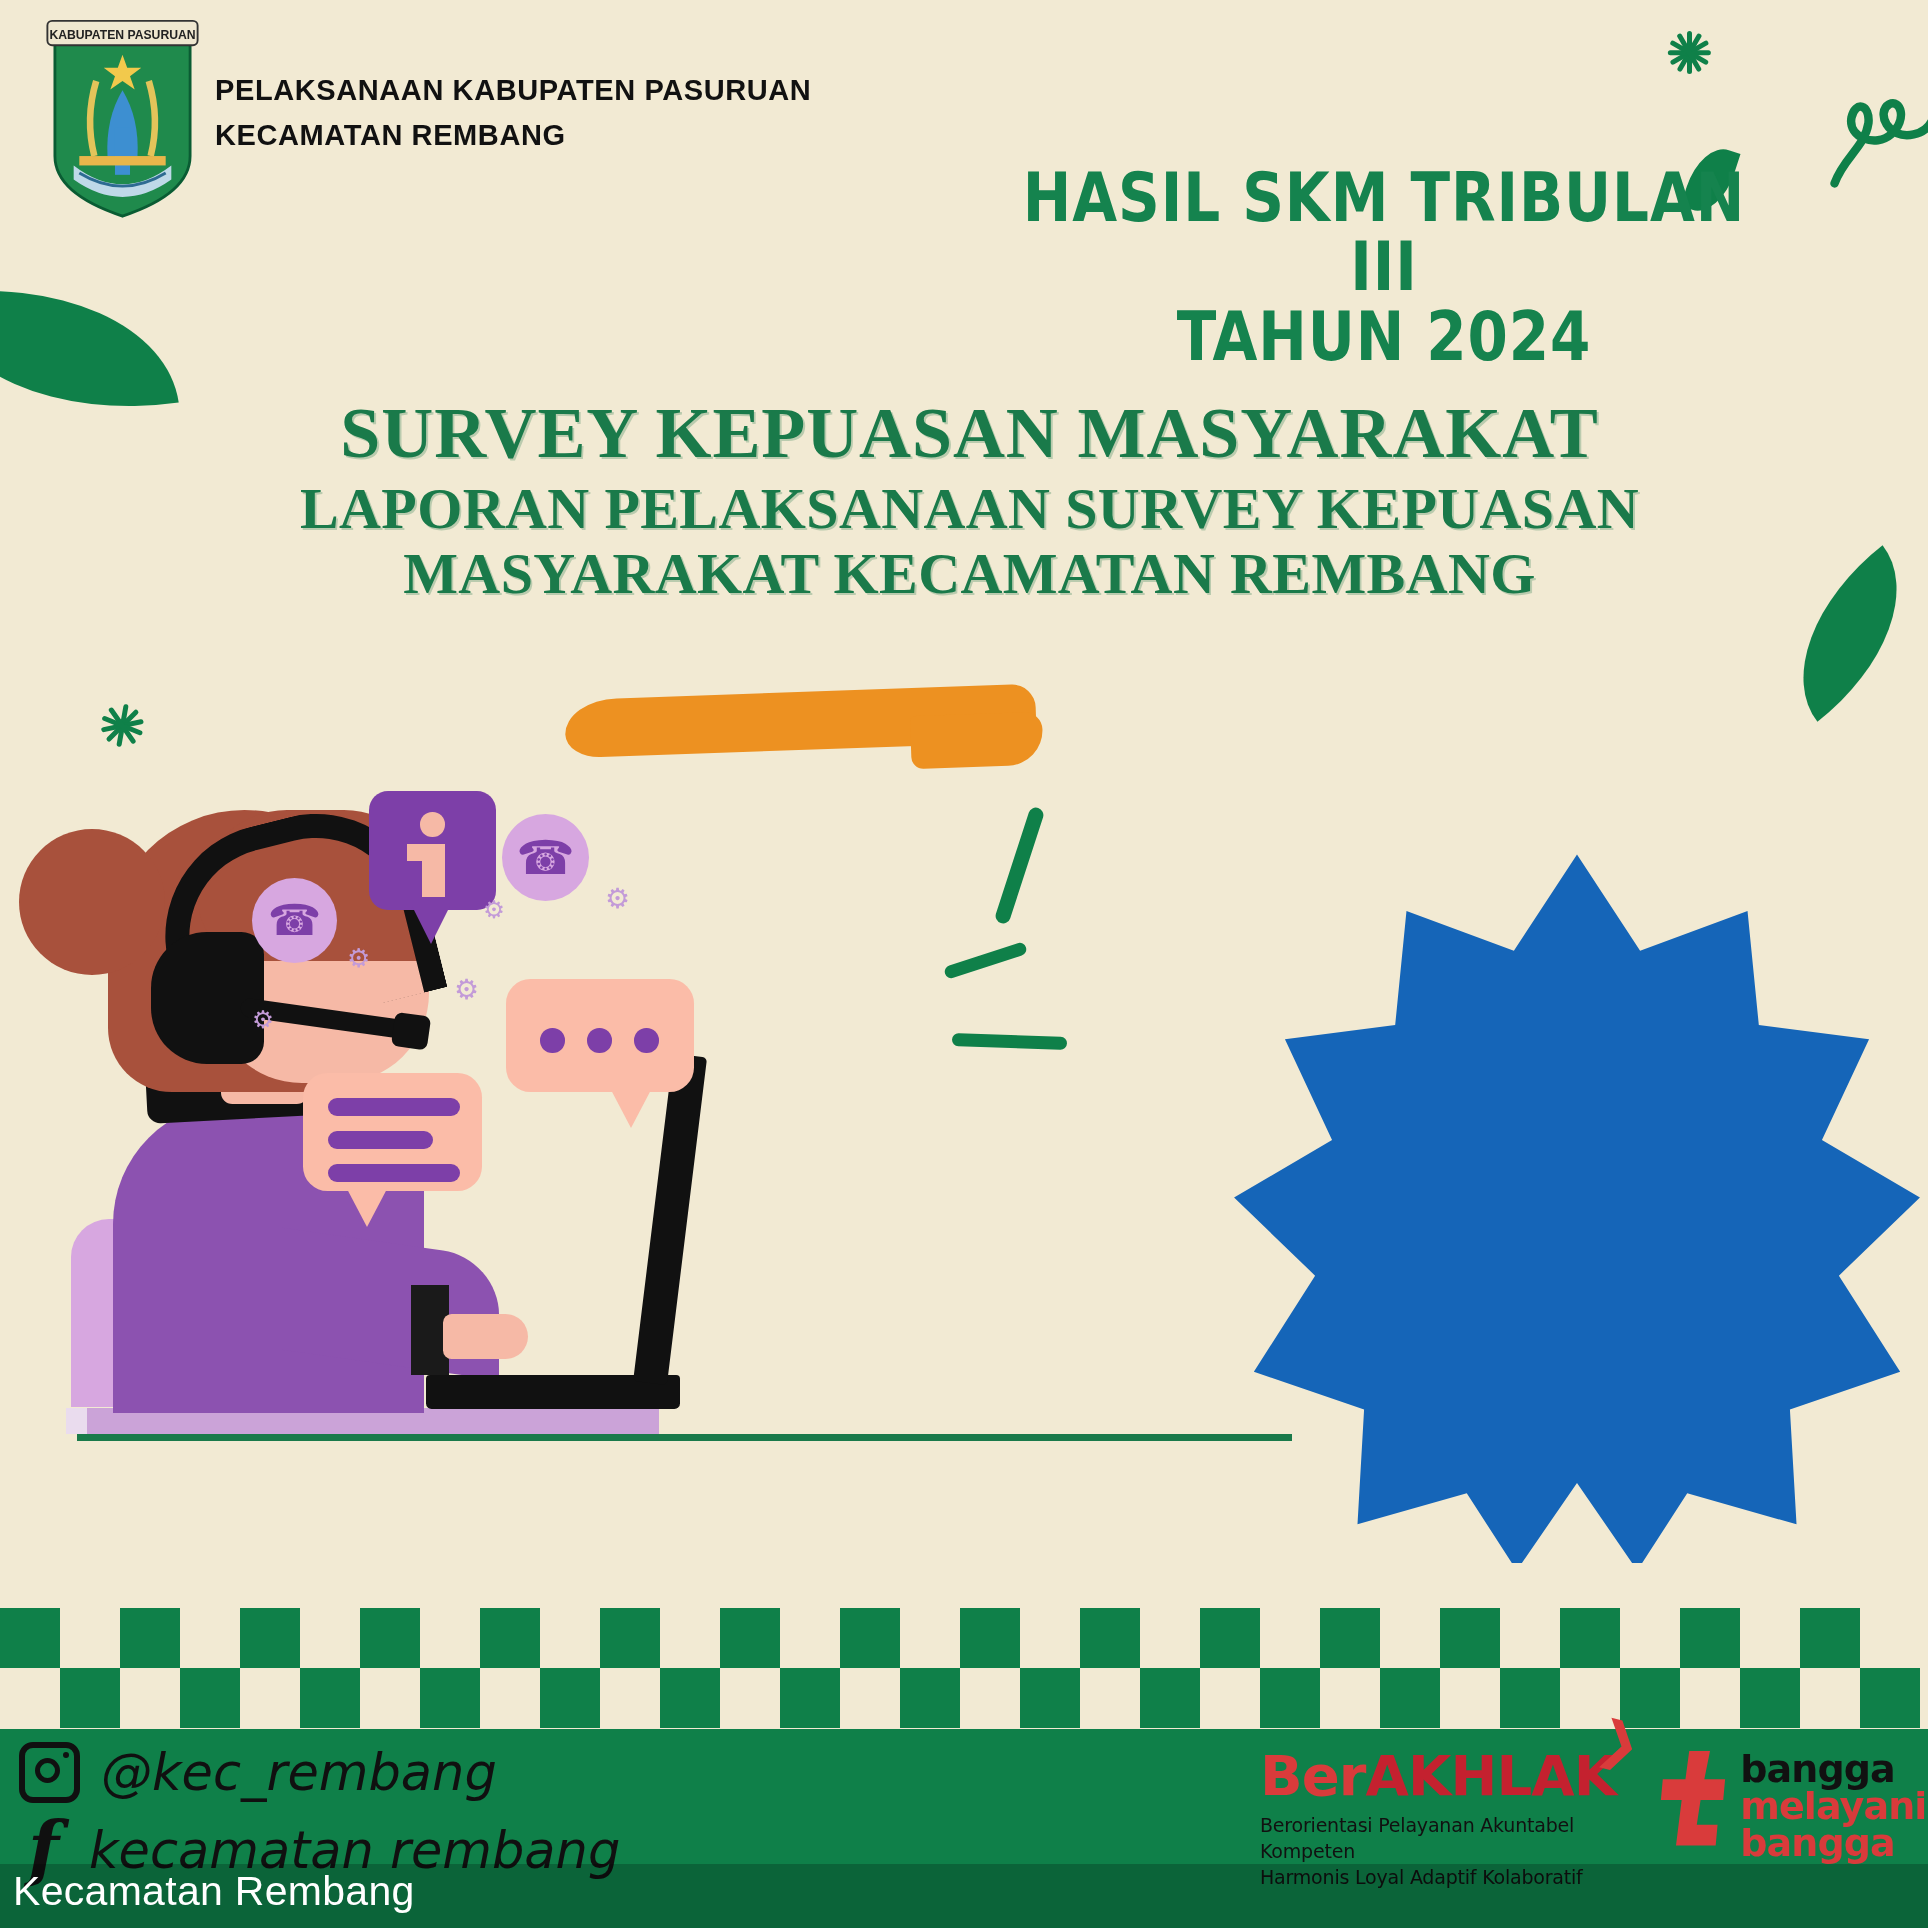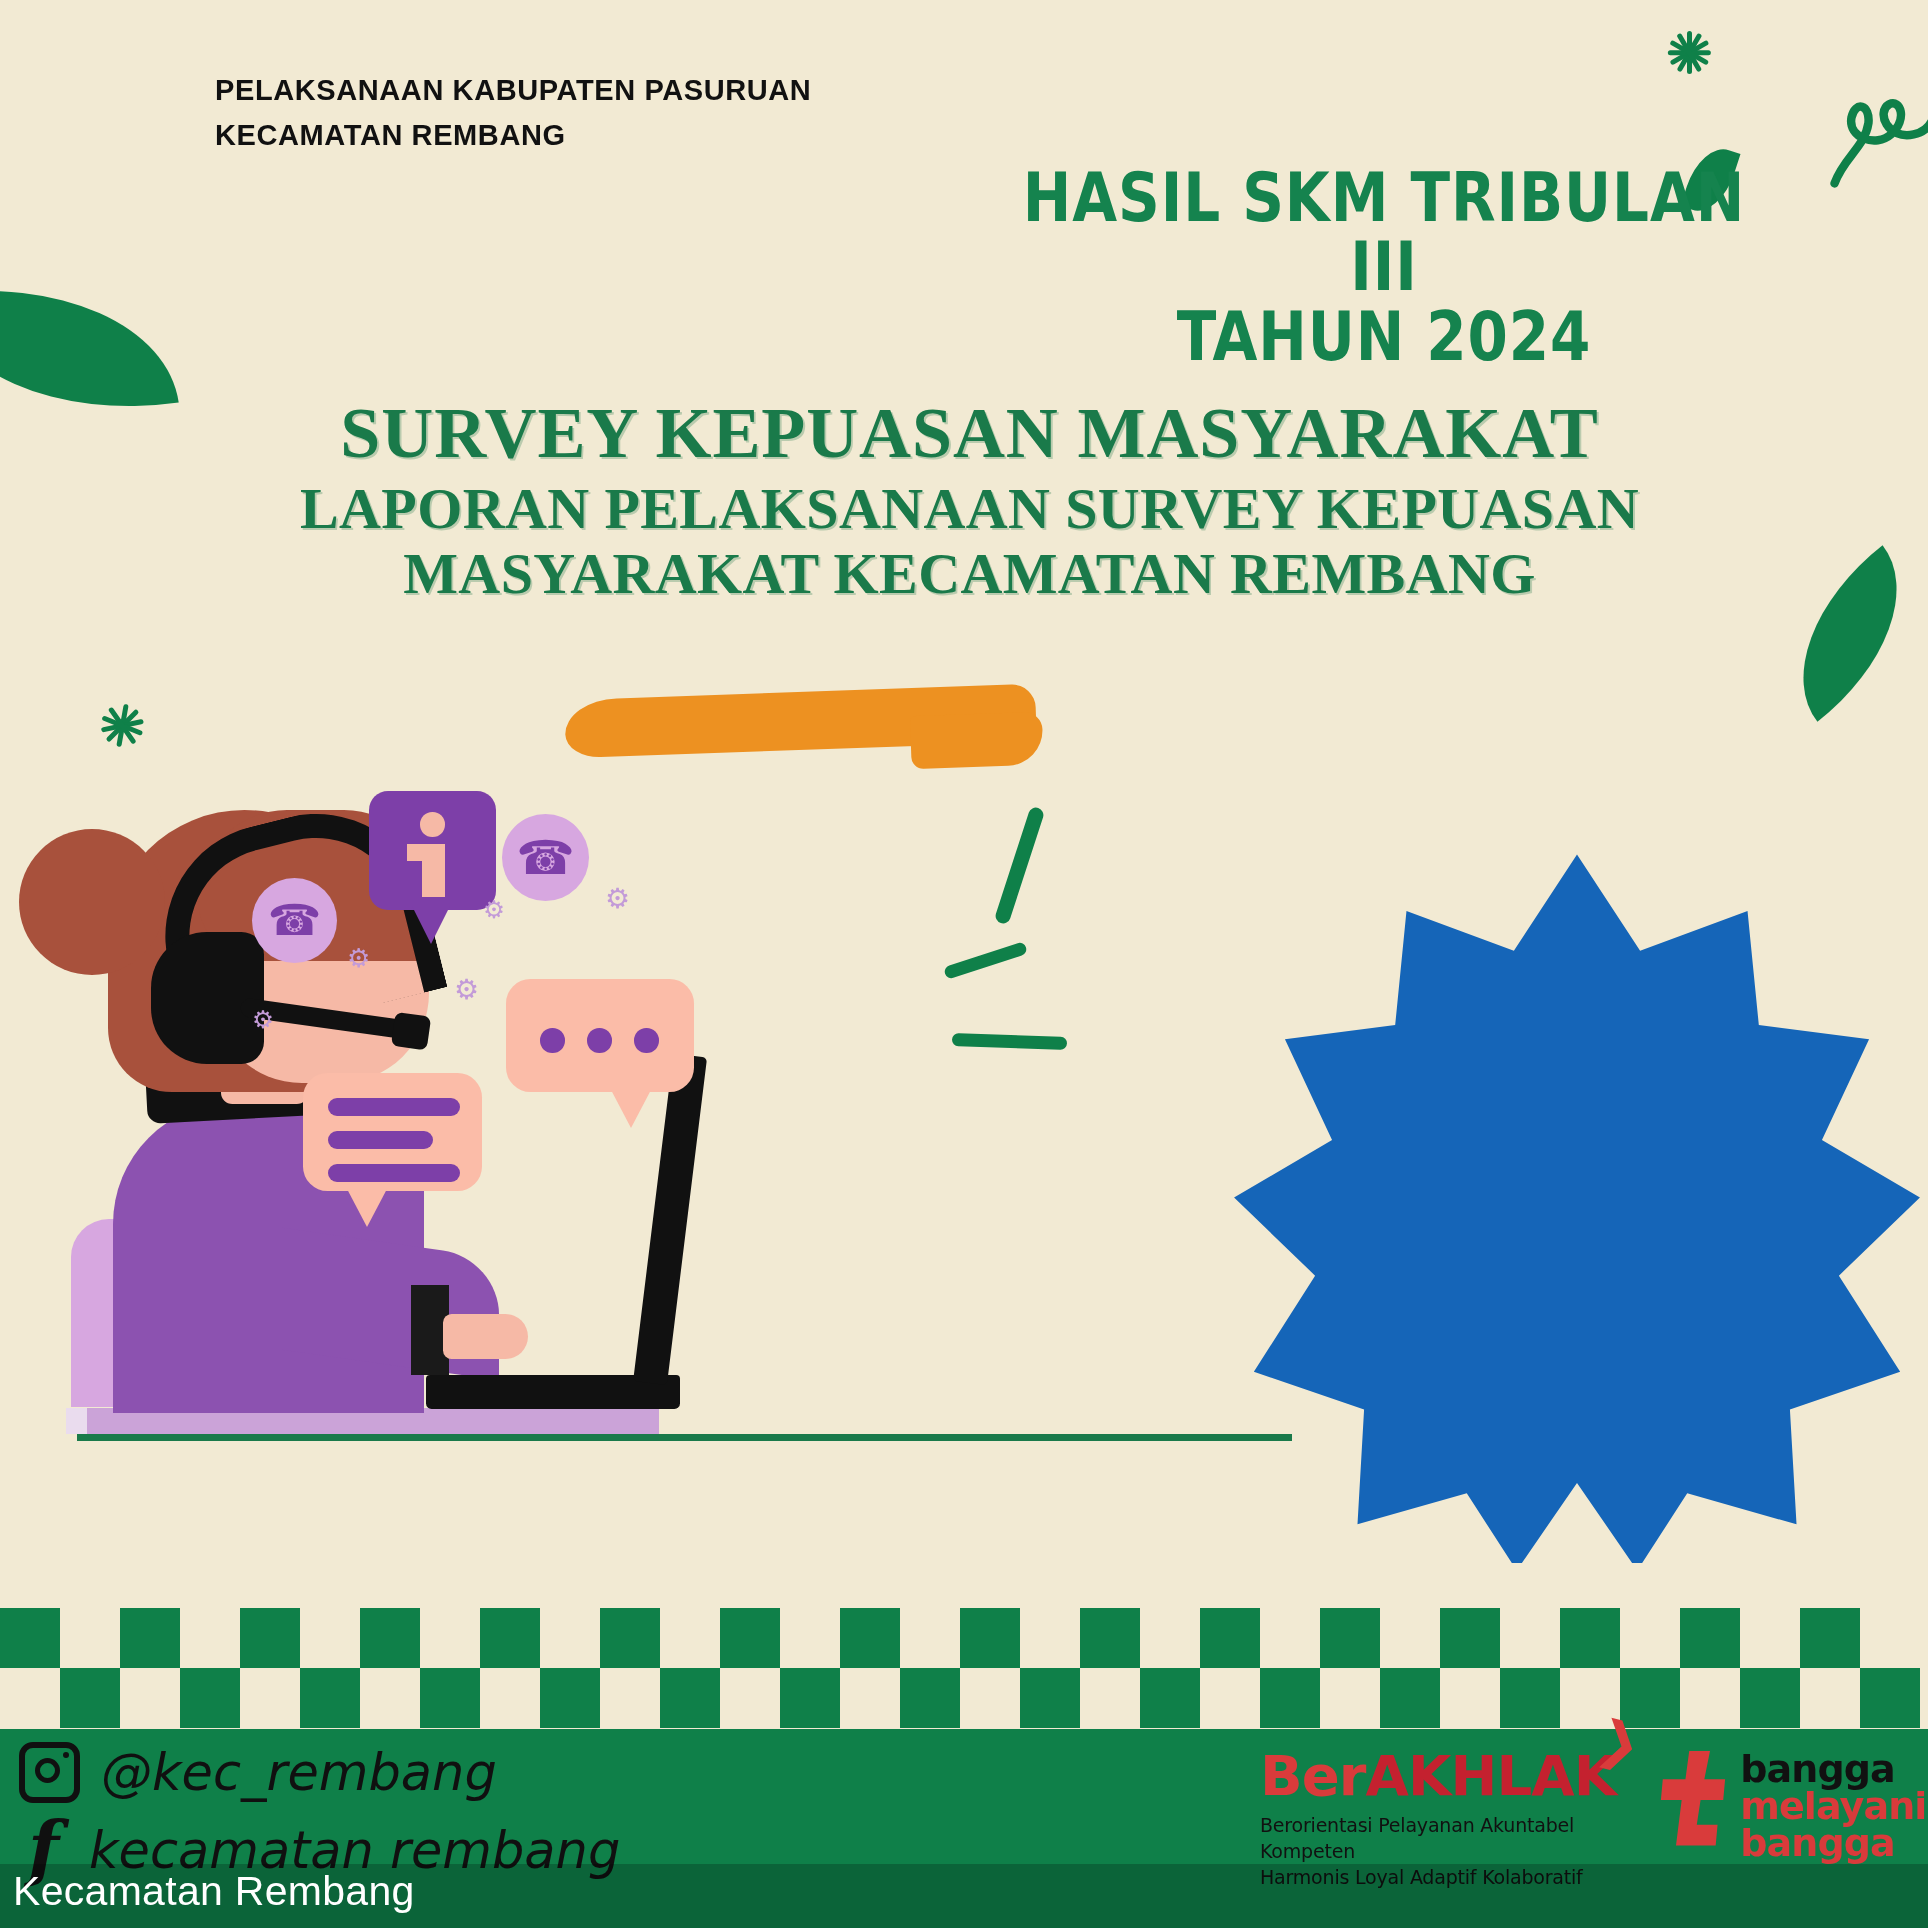--- a/index.html
+++ b/index.html
@@ -476,20 +476,35 @@
       <path d="M8 100 C 18 72, 40 62, 44 36 C 46 16, 30 12, 26 30 C 22 52, 52 62, 68 48 C 86 32, 78 10, 66 16 C 52 24, 64 54, 92 48 C 112 44, 118 24, 112 12" fill="none" stroke="#0F8049" stroke-width="9" stroke-linecap="round"></path>
     </svg>
   </div>
 
   <div class="stroke-burst">
     <i class="sb1"></i>
       <i class="sb2"></i>
       <i class="sb3"></i>
   </div>
 
+  <div class="logo-wrap">
+    <svg width="169" height="207" viewBox="0 0 180 220">
+      <path d="M18 22 L162 22 L162 150 Q162 190 90 214 Q18 190 18 150 Z" fill="#1F8A4C" stroke="#0A5C33" stroke-width="3"></path>
+      <rect x="10" y="6" width="160" height="26" rx="5" fill="#EFE7D0" stroke="#333" stroke-width="2"></rect>
+      <text x="90" y="25" font-family="Liberation Sans, sans-serif" font-size="13" font-weight="bold" fill="#222" text-anchor="middle">KABUPATEN PASURUAN</text>
+      <polygon points="90,42 95,56 110,56 98,65 103,79 90,70 77,79 82,65 70,56 85,56" fill="#F2C94C"></polygon>
+      <path d="M62 70 Q50 110 60 150" stroke="#E3C45A" stroke-width="7" fill="none"></path>
+      <path d="M118 70 Q130 110 120 150" stroke="#E3C45A" stroke-width="7" fill="none"></path>
+      <path d="M90 80 Q72 110 74 150 L106 150 Q108 110 90 80 Z" fill="#3D8FD1"></path>
+      <rect x="82" y="120" width="16" height="50" fill="#3D8FD1"></rect>
+      <rect x="44" y="150" width="92" height="10" fill="#E8B64B"></rect>
+      <path d="M38 160 Q90 200 142 160 L142 175 Q90 212 38 175 Z" fill="#BFD9E8"></path>
+      <path d="M44 168 Q90 196 136 168" stroke="#2E6B92" stroke-width="3" fill="none"></path>
+    </svg>
+  </div>
 
   <div class="gov-text">
     <div>PELAKSANAAN KABUPATEN PASURUAN</div>
     <div>KECAMATAN REMBANG</div>
   </div>
 
   <div class="hasil-title">
     <div>HASIL SKM TRIBULAN III</div>
     <div>TAHUN 2024</div>
   </div>

